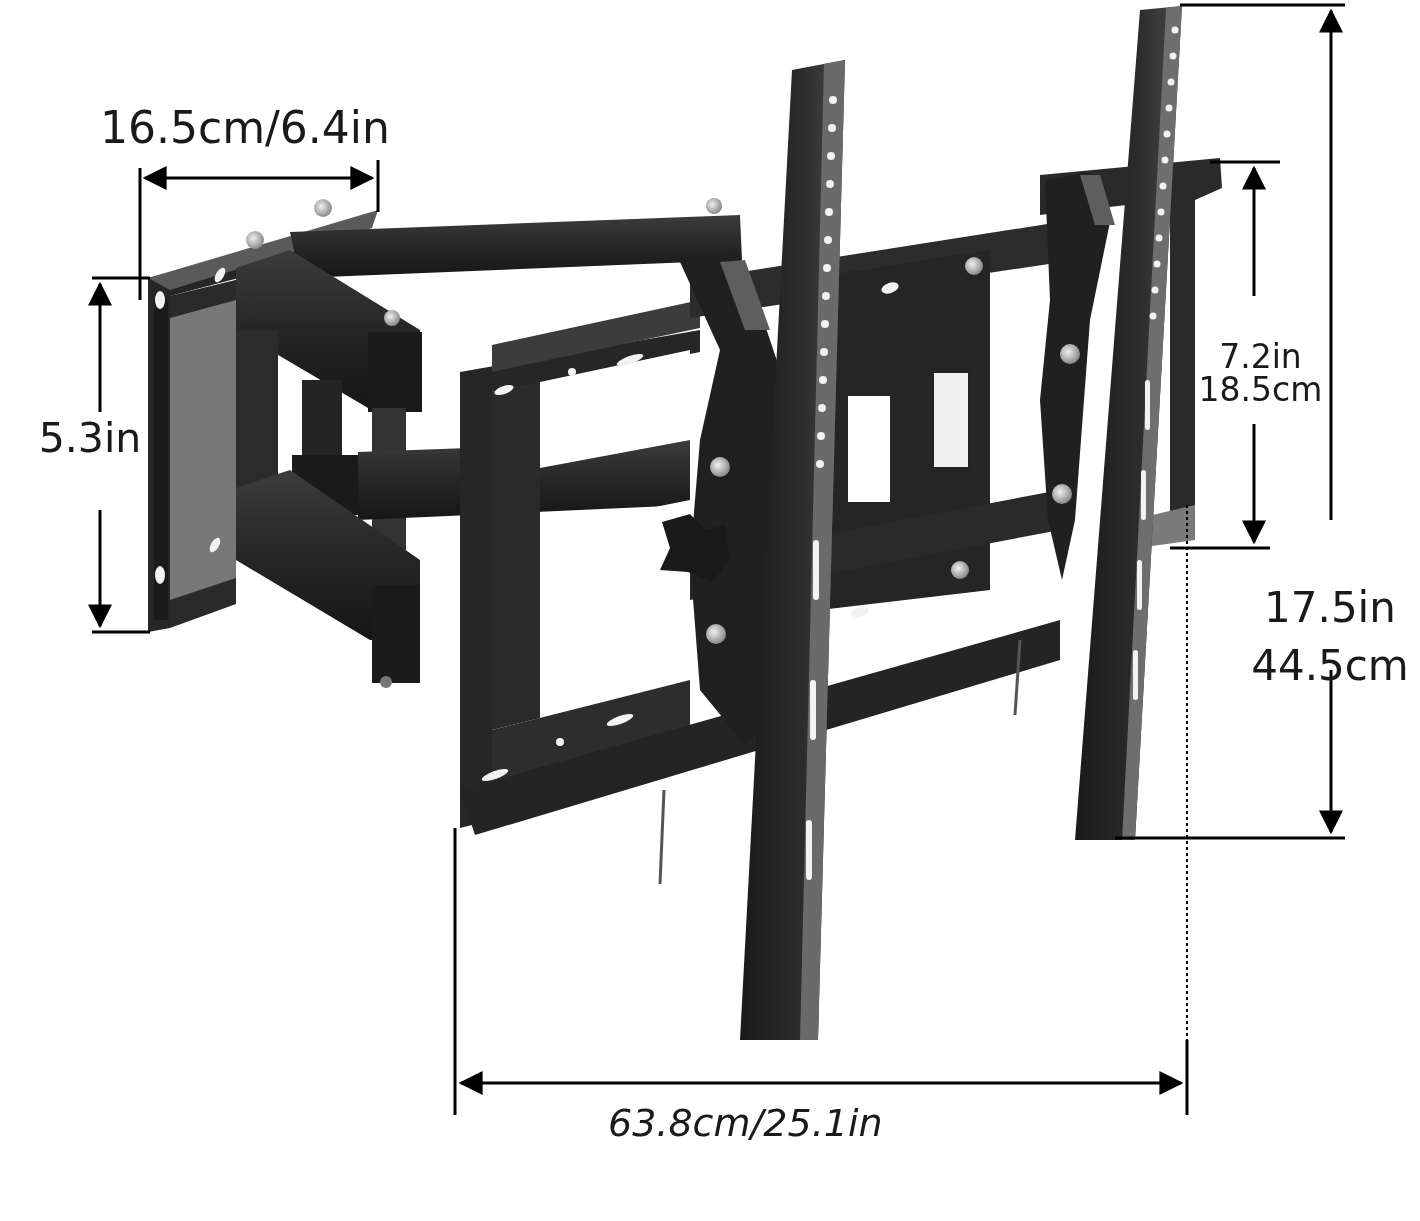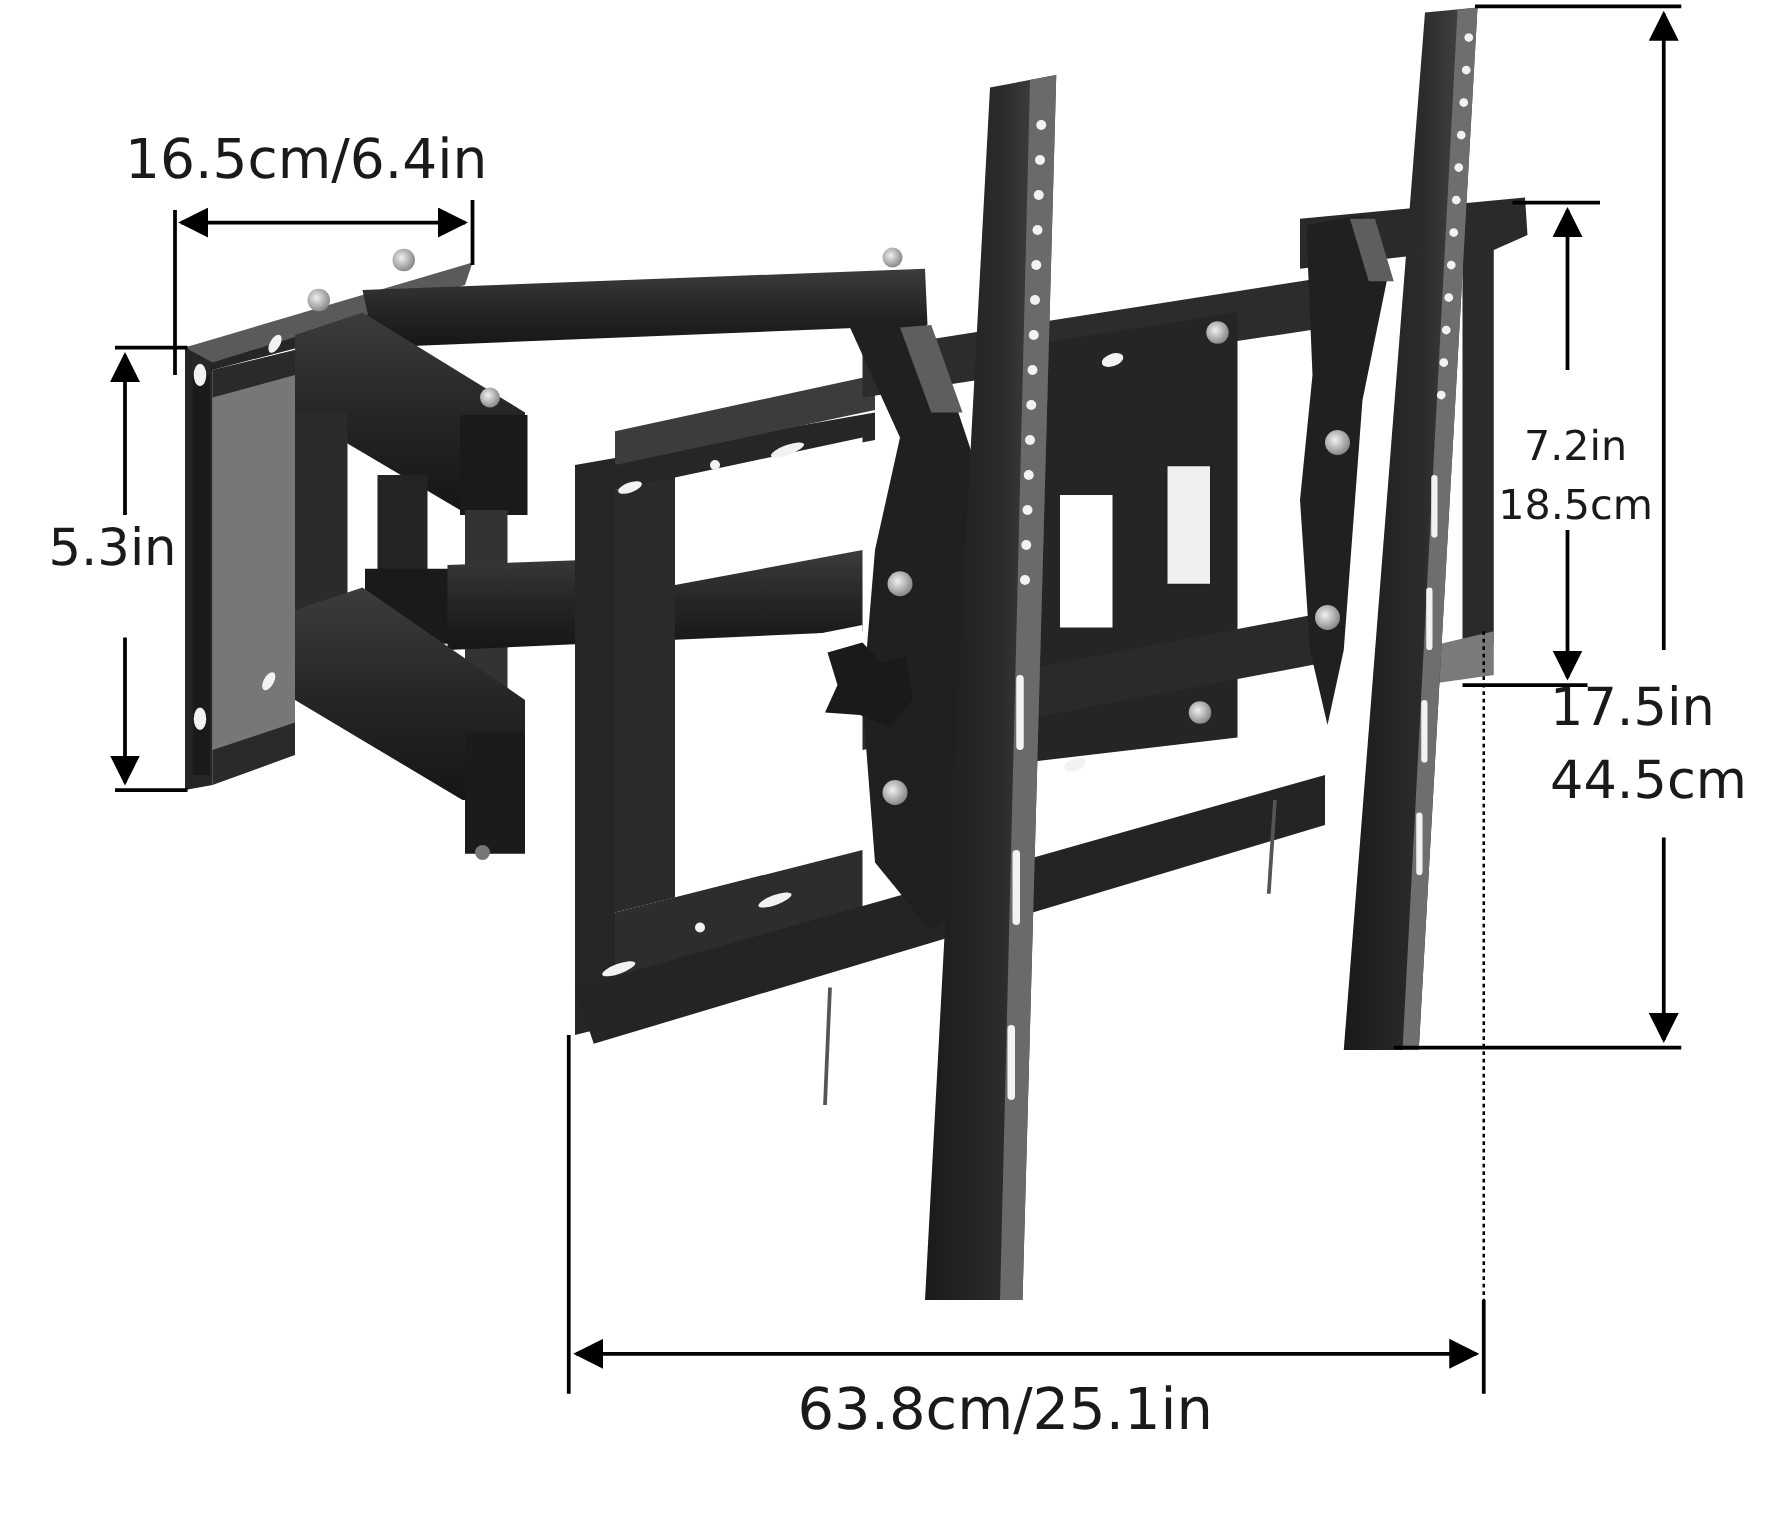--- a/index.html
+++ b/index.html
@@ -4,24 +4,24 @@
   <style>
     html, body { margin: 0; padding: 0; background: #ffffff; }
     body { width: 1420px; height: 1221px; position: relative; overflow: hidden; font-family: "DejaVu Sans", sans-serif; }
     #stage { position: absolute; left: 0; top: 0; width: 1128px; height: 1221px; }
     .dim-label { position: absolute; color: #1a1a1a; font-family: "DejaVu Sans", sans-serif; line-height: 1; white-space: nowrap; }
     .dim-label .line { display: block; }
     #lbl-width-top { left: 100px; top: 106px; font-size: 44px; }
     #lbl-left-height { left: 0px; top: 418px; font-size: 41px; text-align: center; width: 180px; }
     #lbl-left-height .line + .line { margin-top: 20px; }
     #lbl-inner-height { left: 1188px; top: 340px; font-size: 33px; text-align: center; width: 145px; }
-    #lbl-inner-height .line + .line { margin-top: 14px; }
-    #lbl-total-height { left: 1240px; top: 545px; font-size: 42px; text-align: left; width: 180px; }
+    #lbl-inner-height .line + .line { margin-top: 0px; }
+    #lbl-total-height { left: 1240px; top: 587px; font-size: 42px; text-align: center; width: 180px; }
     #lbl-total-height .line + .line { margin-top: 16px; }
-    #lbl-bottom-width { left: 638px; top: 1104px; font-size: 46px; }
+    #lbl-bottom-width { left: 608px; top: 1104px; font-size: 38px; font-style: italic; }
   </style>
 </head>
 <body>
 
 <div id="stage">
 
   <svg width="1420" height="1221" viewBox="0 0 1420 1221" xmlns="http://www.w3.org/2000/svg">
     <defs>
       <marker id="arrow" viewBox="0 0 10 10" refX="9" refY="5" markerWidth="8" markerHeight="8" orient="auto-start-reverse">
         <path d="M0,0 L10,5 L0,10 z" fill="#000"></path>

